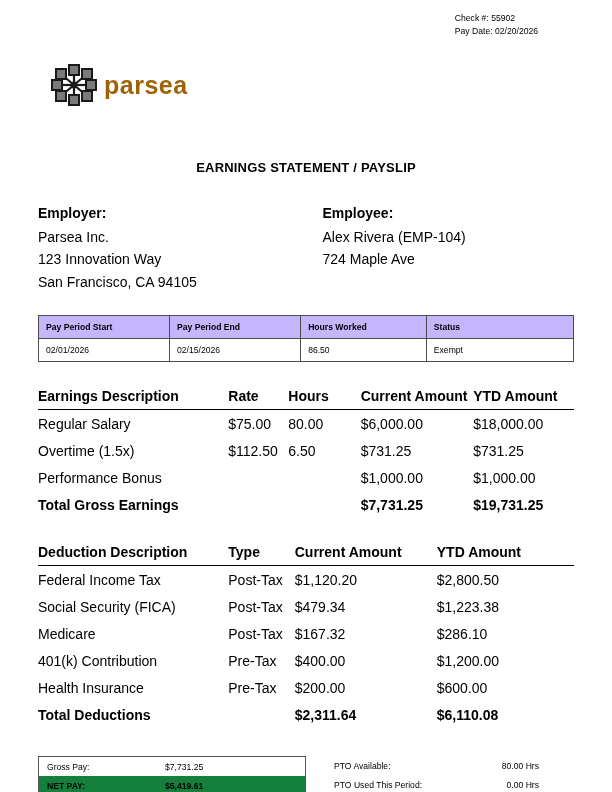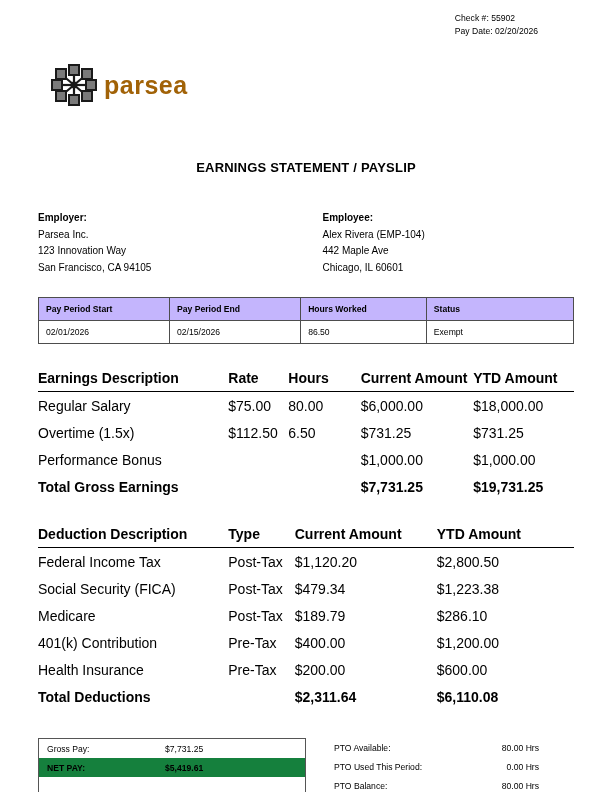--- a/index.html
+++ b/index.html
@@ -69,23 +69,22 @@
     letter-spacing: 0.2px;
   }
 
   
   .parties {
     display: flex;
     margin-top: 27px;
   }
   .party {
     width: 50%;
-    font-size: 10px;
+    font-size: 14px;
     line-height: 1.62;
-    margin-top: 8px;
   }
   .party.right { padding-left: 33px; }
   .party-label {
     font-weight: bold;
     display: block;
     margin-bottom: 1px;
   }
   .party-line { display: block; }
 
   
@@ -218,22 +217,21 @@
   <div class="parties">
     <div class="party left">
       <span class="party-label">Employer:</span>
       <span class="party-line">Parsea Inc.</span>
       <span class="party-line">123 Innovation Way</span>
       <span class="party-line">San Francisco, CA 94105</span>
     </div>
     <div class="party right">
       <span class="party-label">Employee:</span>
       <span class="party-line">Alex Rivera (EMP-104)</span>
-      <span class="party-line">442 Maple Ave</span>
-      <span class="party-line">Chicago, IL 60601</span>
+      <span class="party-line">724 Maple Ave</span>
     </div>
   </div>
 
   <table class="period-table">
     <colgroup>
       <col style="width:24.5%">
         <col style="width:24.5%">
         <col style="width:23.5%">
         <col style="width:27.5%">
     </colgroup>
@@ -328,21 +326,21 @@
       </tr>
       <tr>
         <td>Social Security (FICA)</td>
         <td>Post-Tax</td>
         <td>$479.34</td>
         <td>$1,223.38</td>
       </tr>
       <tr>
         <td>Medicare</td>
         <td>Post-Tax</td>
-        <td>$189.79</td>
+        <td>$167.32</td>
         <td>$286.10</td>
       </tr>
       <tr>
         <td>401(k) Contribution</td>
         <td>Pre-Tax</td>
         <td>$400.00</td>
         <td>$1,200.00</td>
       </tr>
       <tr>
         <td>Health Insurance</td>

